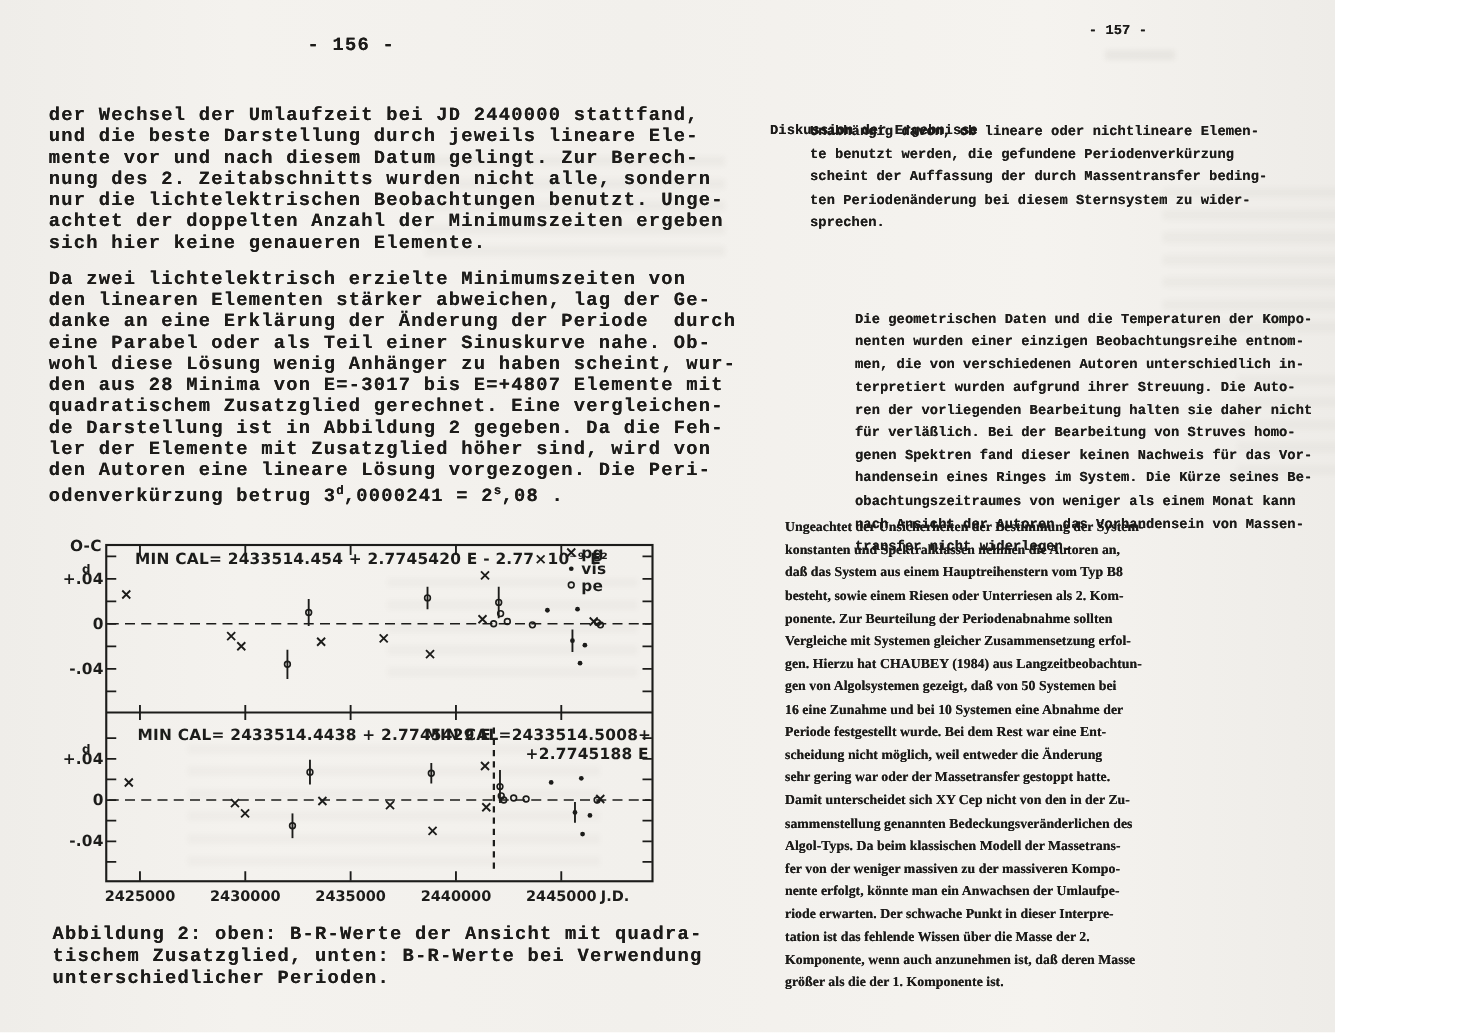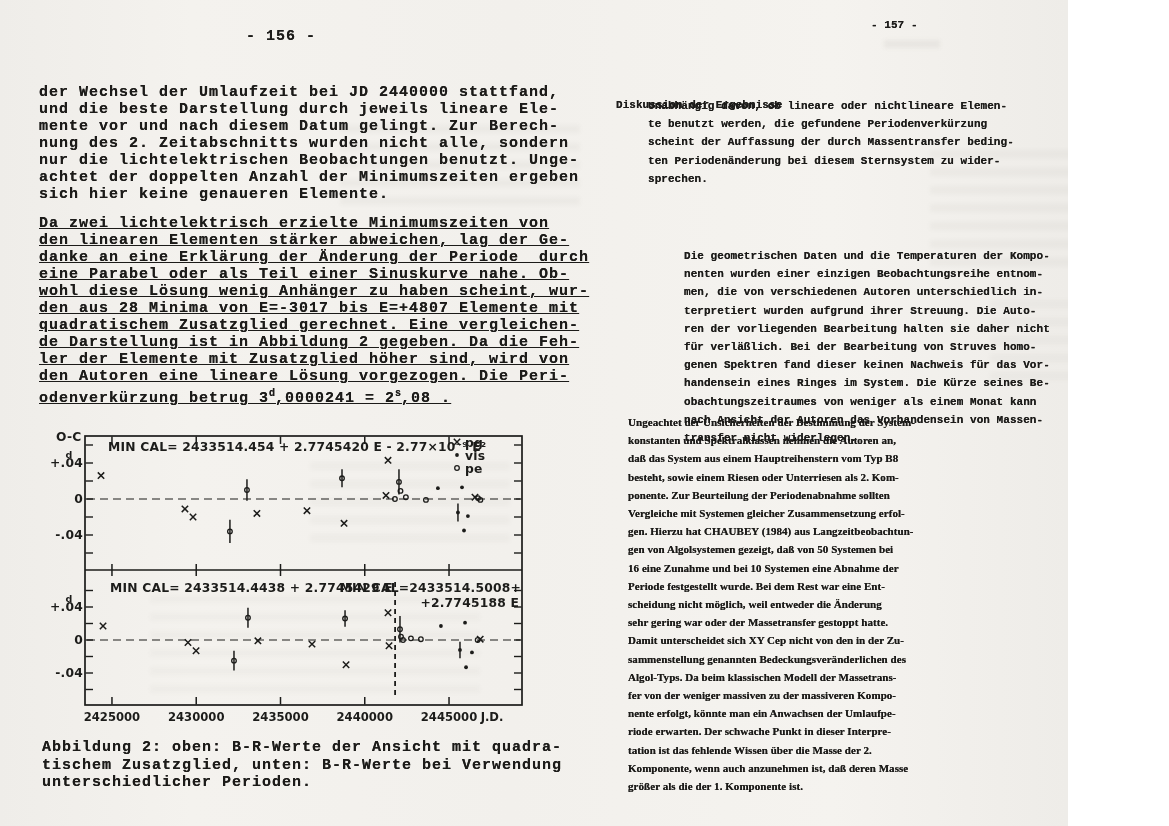--- a/index.html
+++ b/index.html
@@ -48,21 +48,21 @@
     <div class="mono lcol" style="left:246px;top:28px;">- 156 -</div>
 
     <div class="mono lcol" style="left:39px;top:84px;">der Wechsel der Umlaufzeit bei JD 2440000 stattfand,
 und die beste Darstellung durch jeweils lineare Ele-
 mente vor und nach diesem Datum gelingt. Zur Berech-
 nung des 2. Zeitabschnitts wurden nicht alle, sondern
 nur die lichtelektrischen Beobachtungen benutzt. Unge-
 achtet der doppelten Anzahl der Minimumszeiten ergeben
 sich hier keine genaueren Elemente.</div>
 
-    <div class="mono lcol" style="left:39px;top:215px;text-decoration:underline;"><span>Da zwei lichtelektrisch erzielte Minimumszeiten von
+    <div class="mono lcol" style="left:39px;top:215px;"><span>Da zwei lichtelektrisch erzielte Minimumszeiten von
 den linearen Elementen stärker abweichen, lag der Ge-
 danke an eine Erklärung der Änderung der Periode  durch
 eine Parabel oder als Teil einer Sinuskurve nahe. Ob-
 wohl diese Lösung wenig Anhänger zu haben scheint, wur-
 den aus 28 Minima von E=-3017 bis E=+4807 Elemente mit
 quadratischem Zusatzglied gerechnet. Eine vergleichen-
 de Darstellung ist in Abbildung 2 gegeben. Da die Feh-
 ler der Elemente mit Zusatzglied höher sind, wird von
 den Autoren eine lineare Lösung vorgezogen. Die Peri-
 </span><span>odenverkürzung betrug 3</span><span class="sup">d</span><span>,0000241 = 2</span><span class="sup">s</span><span>,08 .</span></div>

